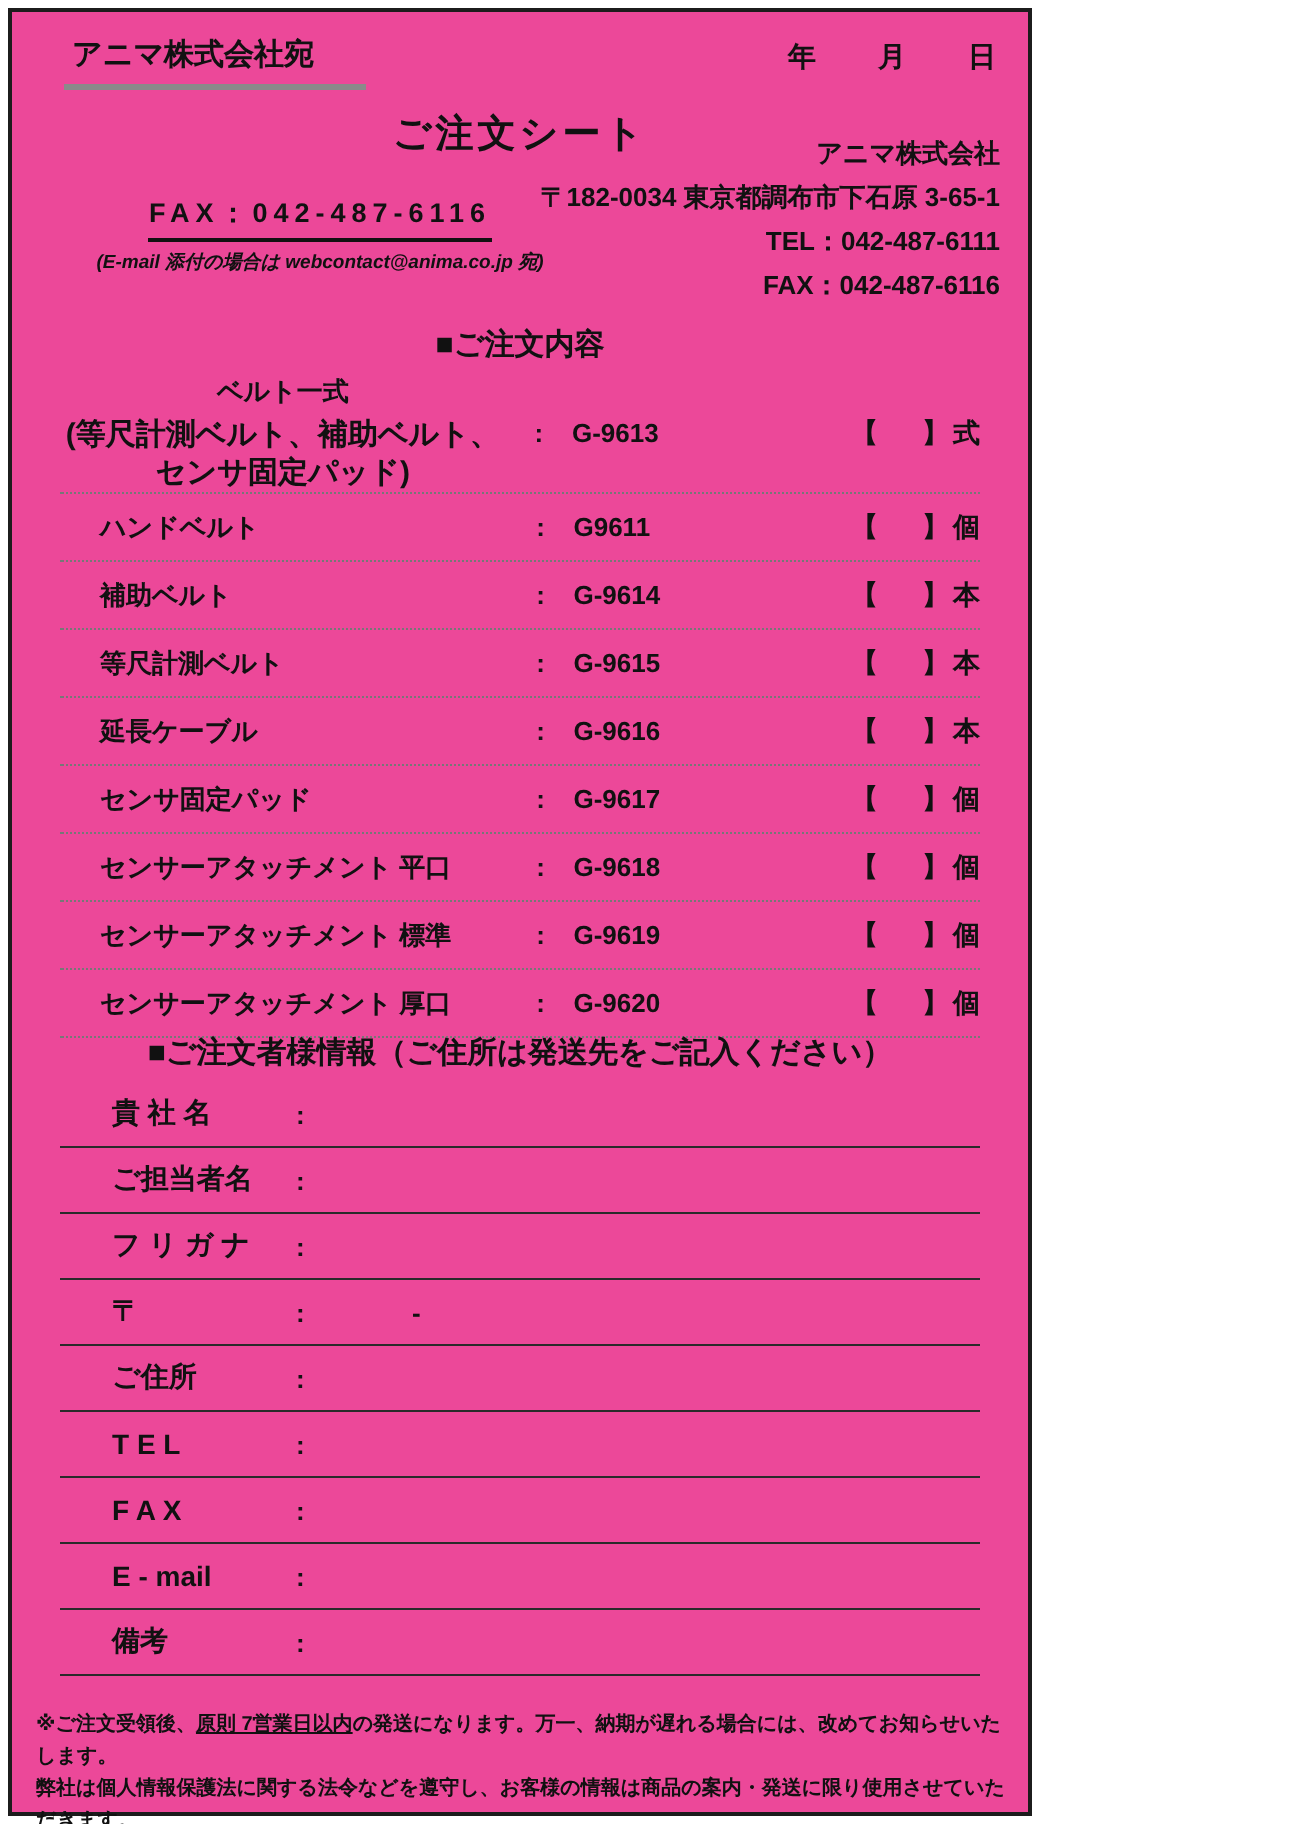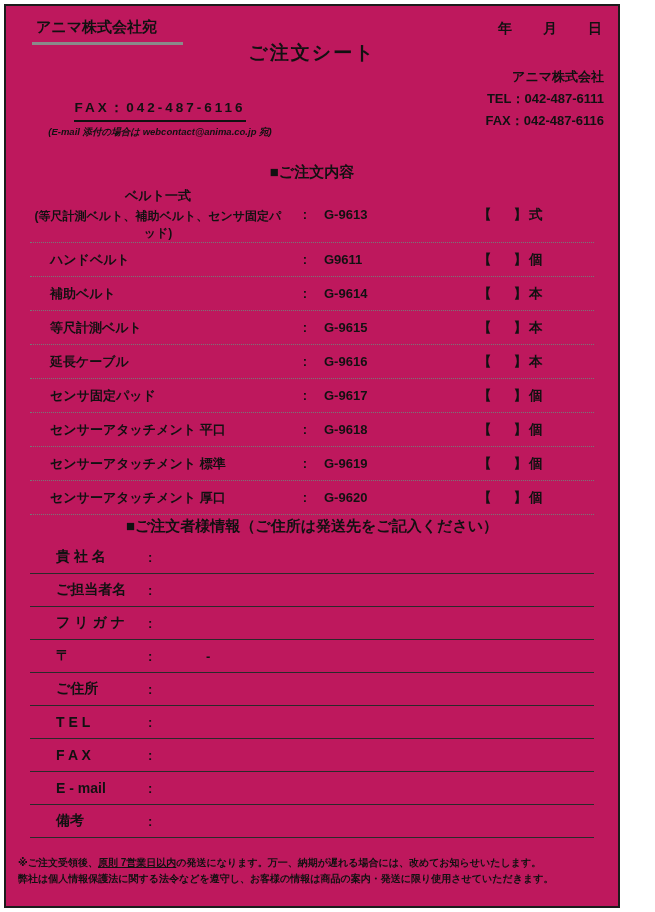--- a/index.html
+++ b/index.html
@@ -1,42 +1,42 @@
 <!DOCTYPE html>
 <html><head>
 <meta charset="utf-8">
 <style>
   * { margin:0; padding:0; box-sizing:border-box; }
   html,body { width:655px; height:912px; background:#ffffff; font-family:"Liberation Sans","DejaVu Sans",sans-serif; color:#111; }
-  .sheet { position:absolute; left:4px; top:4px; width:616px; height:904px; border:2px solid #1c1c1c; background:#be185d; }
+  .sheet { position:absolute; left:4px; top:4px; width:512px; height:904px; border:2px solid #1c1c1c; background:#ec4899; }
 
   
   .recipient { position:absolute; left:26px; top:10px; font-size:15px; font-weight:bold; border-bottom:3px solid #8a8a8a; padding:2px 26px 5px 4px; }
   .date-box { position:absolute; right:16px; top:14px; width:104px; display:flex; justify-content:space-between; font-size:14px; font-weight:bold; }
-  .title { position:absolute; top:34px; left:0; width:100%; text-align:center; font-size:19px; font-weight:bold; letter-spacing:2px; }
+  .title { position:absolute; top:48px; left:0; width:100%; text-align:center; font-size:19px; font-weight:bold; letter-spacing:2px; }
 
   .company-block { position:absolute; right:14px; top:60px; text-align:right; font-size:13px; font-weight:bold; line-height:22px; }
 
   .fax-block { position:absolute; left:34px; top:92px; width:240px; text-align:center; }
   .fax-line { display:inline-block; font-size:13.5px; font-weight:bold; letter-spacing:3px; border-bottom:2px solid #111; padding-bottom:3px; }
   .fax-instr1 { margin-top:8px; font-size:9.5px; font-weight:bold; }
   .fax-instr2 { margin-top:4px; font-size:9.5px; font-weight:bold;font-style:italic; }
 
   
   .sec-heading { position:absolute; left:0; width:100%; text-align:center; font-size:15px; font-weight:bold; }
   .h-order { top:157px; }
   .h-customer { top:511px; }
 
   
   .order-table { position:absolute; left:24px; right:24px; top:181px; }
   .orow { display:flex; align-items:center; border-bottom:1px dotted #777; min-height:34px; }
   .orow.first { min-height:52px; }
   .o-label { width:256px; padding-left:20px; font-size:13px; font-weight:bold; }
   .o-label.center { text-align:center; padding-left:0; }
-  .o-sub { font-size:12px; font-weight:bold; margin-top:3px; }
+  .o-sub { font-size:15px; font-weight:bold; margin-top:3px; }
   .o-colon { width:38px; font-size:13px; font-weight:bold; text-align:center; }
   .o-code { width:112px; text-align:left; font-size:13px; font-weight:bold; }
   .o-qty { flex:1; padding-left:42px; font-size:13.5px; font-weight:bold; white-space:nowrap; }
   .qty-gap { display:inline-block; width:22px; height:14px; vertical-align:middle; }
   .unit { margin-left:2px; }
 
   
   .customer-table { position:absolute; left:24px; right:24px; top:535px; }
   .crow { display:flex; align-items:center; border-bottom:1.5px solid #2a2a2a; min-height:33px; }
   .c-label { width:118px; padding-left:26px; font-size:14px; font-weight:bold; white-space:pre; }
@@ -57,20 +57,21 @@
   <div class="date-box">
     <span>年</span>
     <span>月</span>
     <span>日</span>
   </div>
 
   <div class="title">ご注文シート</div>
 
   <div class="company-block">
     <div>アニマ株式会社</div>
+    <div>〒182-0034 東京都調布市下石原 3-65-1</div>
     <div>TEL：042-487-6111</div>
     <div>FAX：042-487-6116</div>
   </div>
 
   <div class="fax-block">
     <div class="fax-line">FAX：042-487-6116</div>
     <div class="fax-instr2">(E-mail 添付の場合は webcontact@anima.co.jp 宛)</div>
   </div>
 
   <div class="sec-heading h-order">■ご注文内容</div>

